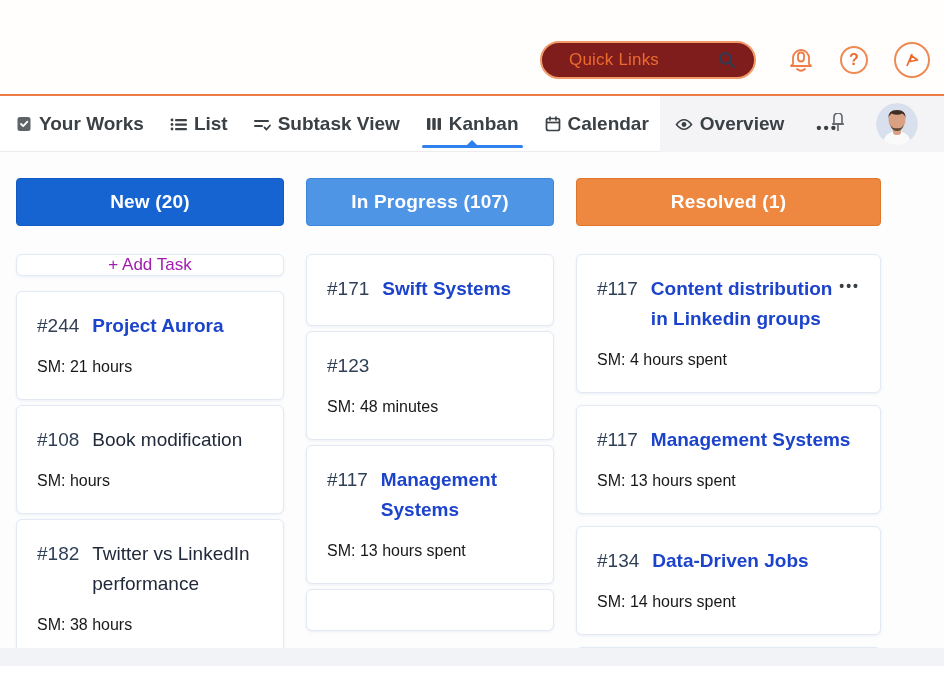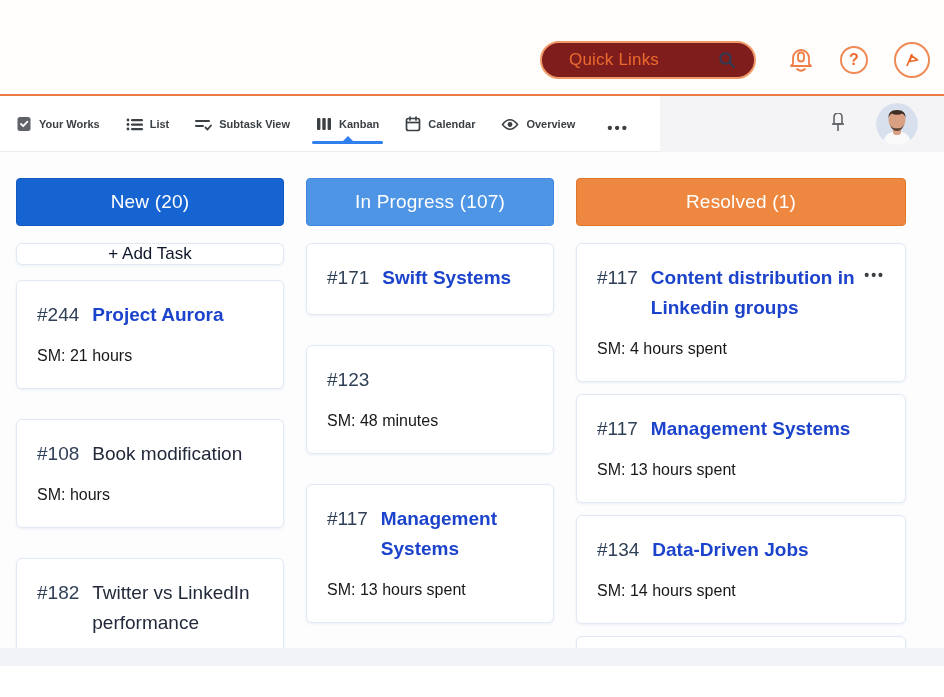--- a/index.html
+++ b/index.html
@@ -28,21 +28,21 @@
   
   .navbar {
     position:absolute; top:96px; left:0; width:944px; height:56px;
     background:#fff; border-bottom:1px solid #ececef;
   }
   .nav-right-panel {
     position:absolute; right:0; top:0; width:284px; height:56px; background:#f4f4f6;
     display:flex; align-items:center; justify-content:flex-end; gap:28px; padding-right:26px;
   }
   .tabs { position:absolute; left:16px; top:0; height:56px; display:flex; align-items:center; gap:26px; }
-  .tab { position:relative; display:flex; align-items:center; gap:7px; font-size:11px; font-weight:700; color:#3b4045; cursor:pointer; }
+  .tab { position:relative; display:flex; align-items:center; gap:7px; font-size:19px; font-weight:700; color:#3b4045; cursor:pointer; }
   .tab .t-icon { display:flex; }
   .tab.active::after {
     content:""; position:absolute; left:-4px; right:-4px; bottom:-13px; height:3px;
     background:#2f80ed; border-radius:2px;
   }
   .tab.active::before {
     content:""; position:absolute; left:50%; bottom:-10px; margin-left:-5px;
     border-left:5px solid transparent; border-right:5px solid transparent; border-bottom:5px solid #2f80ed;
   }
   .tab-more { font-size:15px; font-weight:800; color:#3b4045; letter-spacing:2px; cursor:pointer; margin-left:6px; padding-top:6px; }
@@ -50,40 +50,40 @@
 
   
   .board {
     position:absolute; top:152px; left:0; width:944px; height:496px;
     background:#fdfdfe; overflow:hidden;
     display:flex; padding:26px 13px 0 16px; gap:22px;
   }
   .col { display:flex; flex-direction:column; }
   .col-new { width:268px; }
   .col-progress { width:248px; }
-  .col-resolved { width:330px; }
+  .col-resolved { width:305px; }
   .col-header {
-    height:48px; flex:0 0 48px; border-radius:4px; margin-bottom:17px;
+    height:48px; flex:0 0 48px; border-radius:4px; margin-bottom:28px;
     display:flex; align-items:center; justify-content:center;
-    color:#fff; font-size:19px; font-weight:400; letter-spacing:.2px; cursor:pointer;
+    color:#fff; font-size:19px; font-weight:700; letter-spacing:.2px; cursor:pointer;
   }
   .col-new .col-header { background:#1663d2; border:1px solid #1259c2; }
   .col-progress .col-header { background:#4e95e6; border:1px solid #3e87dc; }
   .col-resolved .col-header { background:#ee8840; border:1px solid #e0762c; }
 
   .card {
     background:#fff; border:1px solid #e2e9f3; border-radius:6px;
     box-shadow:0 1px 3px rgba(150,170,200,.18);
     padding:19px 20px 21px; cursor:pointer;
   }
-  .col-new .card, .col-progress .card { margin-bottom:30px; }
+  .col-new .card, .col-progress .card { margin-bottom:5px; }
   .col-resolved .card { margin-bottom:12px; }
   .add-task {
     height:50px; padding:0; display:flex; align-items:center; justify-content:center;
-    font-size:17px; font-weight:500; color:#0f172a; margin-bottom:15px !important;
+    font-size:17px; font-weight:500; color:#a21caf; margin-bottom:15px !important;
   }
   .card-head { display:flex; align-items:flex-start; font-size:19px; line-height:30px; }
   .card-id { color:#2f3f56; font-weight:500; margin-right:13px; flex:0 0 auto; }
   .card-title { font-weight:700; color:#1c43cb; }
   .card-title.plain { font-weight:400; color:#22293a; }
   .kebab { margin-left:auto; color:#3b4045; font-weight:800; font-size:14px; letter-spacing:2px; line-height:24px; cursor:pointer; flex:0 0 auto; }
   .card-meta { margin-top:15px; font-size:16px; line-height:22px; color:#17181a; white-space:pre-wrap; }
   .card.partial { height:40px; }
 
   .bottom-strip { position:absolute; top:648px; left:0; width:944px; height:18px; background:#f1f3f7; }

